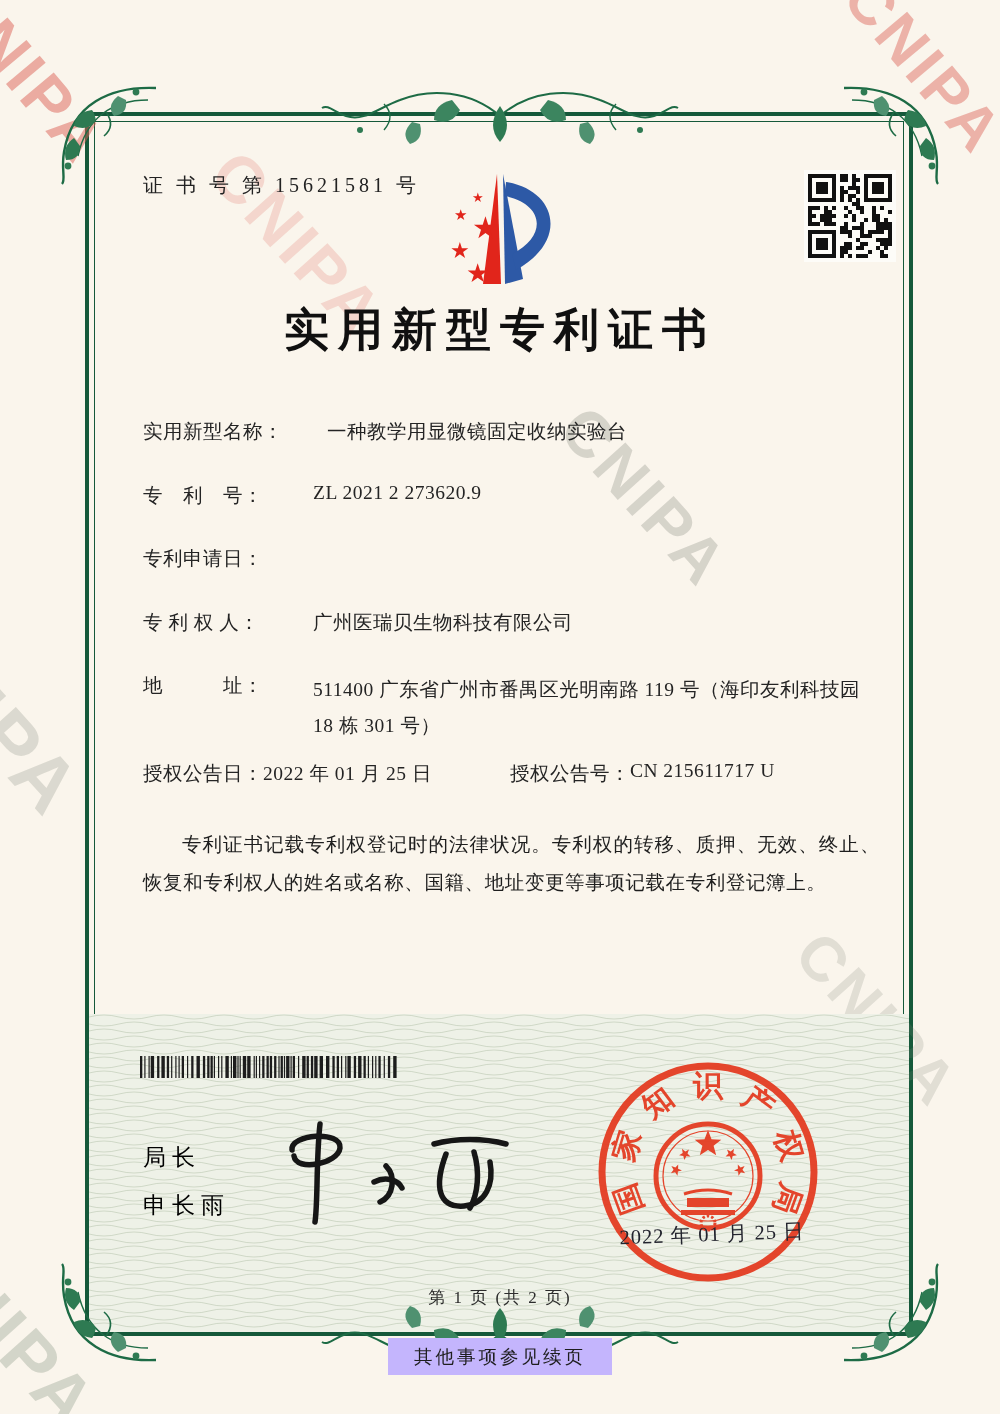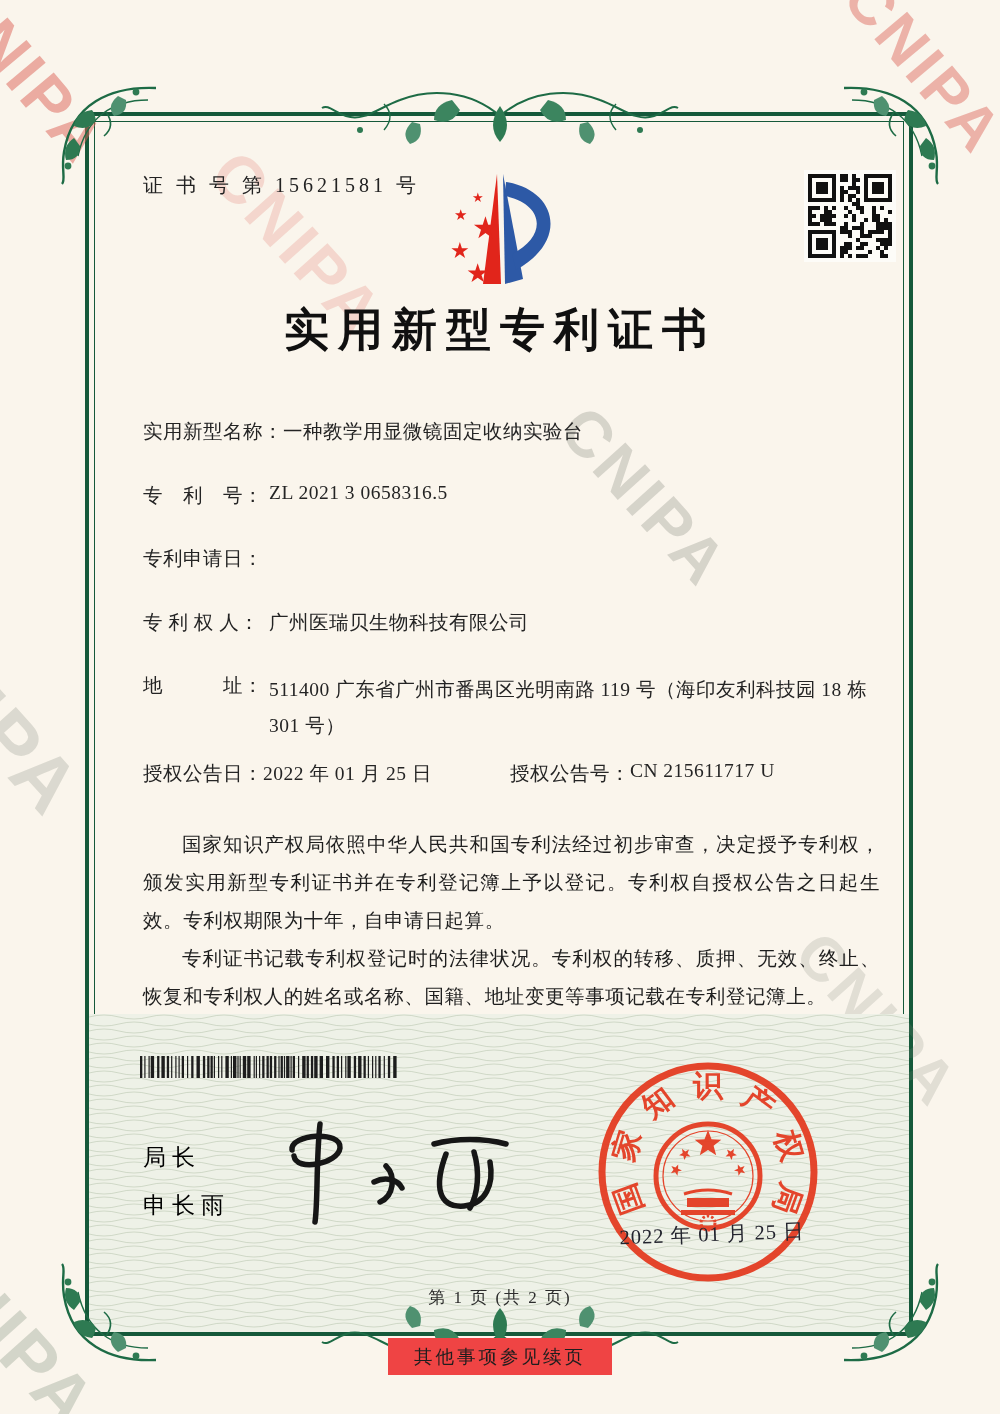--- a/index.html
+++ b/index.html
@@ -34,21 +34,21 @@
 
   
   .cert-no { position:absolute; left:143px; top:172px; font-size:20px; letter-spacing:4px; color:#222; z-index:4; }
   .logo { position:absolute; left:428px; top:166px; width:148px; height:136px; z-index:4; }
   .qr { position:absolute; left:804px; top:170px; width:92px; height:92px; z-index:4; }
   .title { position:absolute; left:0; top:300px; width:100%; text-align:center; font-size:45px; font-weight:700;
            letter-spacing:9px; color:#101010; z-index:4; }
 
   
   .fields { position:absolute; left:143px; top:418px; width:740px; z-index:4; font-size:19.5px; color:#242424; }
-  .field-row { display:flex; align-items:flex-start; margin-bottom:36.5px; letter-spacing:.5px; }
+  .field-row { display:flex; align-items:flex-start; margin-bottom:36.5px; letter-spacing:.5px;gap:44px; }
   .lbl { flex:0 0 126px; white-space:nowrap; }
   .val { flex:1; }
   .addr-val { line-height:36px; max-width:600px; }
   .grant-row { display:flex; letter-spacing:.5px; }
   .grant-no { margin-left:78px; }
 
   
   .paras { position:absolute; left:143px; top:826px; width:737px; z-index:4; font-size:19.5px; color:#1e1e1e; }
   .paras p { text-indent:2em; text-align:justify; line-height:38px; letter-spacing:.6px; }
 
@@ -60,21 +60,21 @@
   .barcode { position:absolute; left:140px; top:1056px; width:262px; height:22px; z-index:4; }
   .sig-block { position:absolute; left:143px; top:1142px; z-index:4; font-size:23px; color:#000000; letter-spacing:6px; }
   .sig-block div { margin-bottom:17px; }
   .signature { position:absolute; left:268px; top:1108px; width:270px; height:130px; z-index:4; }
   .seal { position:absolute; left:592px; top:1058px; width:232px; height:232px; z-index:4; opacity:.93; }
   .seal-date { position:absolute; left:612px; top:1220px; width:200px; text-align:center; font-size:20.5px;
                color:#23242e; letter-spacing:1px; transform:rotate(-2deg); z-index:5; }
   .page-no { position:absolute; left:0; top:1286px; width:100%; text-align:center; font-size:17px; color:#2c2c2c;
              letter-spacing:2px; z-index:4; }
   .footer-note { position:absolute; left:0; top:1338px; width:100%; text-align:center; z-index:5; }
-  .footer-note span { display:inline-block; background:#ef4444; padding:6px 26px; font-size:18.5px;
+  .footer-note span { display:inline-block; background:#c4b5fd; padding:6px 26px; font-size:18.5px;
                       letter-spacing:3px; color:#1e1e1e; }
 
   .green-stroke { stroke:#1d6b45; fill:none; }
 </style>
 </head>
 <body>
 
 <div class="page">
 
   <div class="wm wm-tl">CNIPA</div>
@@ -369,21 +369,21 @@
 
   <div class="title">实用新型专利证书</div>
 
   <div class="fields">
     <div class="field-row">
       <span class="lbl">实用新型名称：</span>
       <span class="val">一种教学用显微镜固定收纳实验台</span>
     </div>
     <div class="field-row">
       <span class="lbl">专　利　号：</span>
-      <span class="val">ZL 2021 3 0658316.5</span>
+      <span class="val">ZL 2021 2 273620.9</span>
     </div>
     <div class="field-row">
       <span class="lbl">专利申请日：</span>
     </div>
     <div class="field-row">
       <span class="lbl">专 利 权 人：</span>
       <span class="val">广州医瑞贝生物科技有限公司</span>
     </div>
     <div class="field-row" style="margin-bottom:16px;">
       <span class="lbl">地　　　址：</span>
@@ -391,21 +391,20 @@
     </div>
     <div class="grant-row">
       <span>授权公告日：</span>
       <span>2022 年 01 月 25 日</span>
       <span class="grant-no">授权公告号：</span>
       <span>CN 215611717 U</span>
     </div>
   </div>
 
   <div class="paras">
-    <p>国家知识产权局依照中华人民共和国专利法经过初步审查，决定授予专利权，颁发实用新型专利证书并在专利登记簿上予以登记。专利权自授权公告之日起生效。专利权期限为十年，自申请日起算。</p>
     <p>专利证书记载专利权登记时的法律状况。专利权的转移、质押、无效、终止、恢复和专利权人的姓名或名称、国籍、地址变更等事项记载在专利登记簿上。</p>
   </div>
 
   <svg class="barcode" id="barcode-svg" viewBox="0 0 262 22" preserveAspectRatio="none">
       <rect x="0" y="0" width="2.3" height="22" fill="#1d1d1d"></rect>
       <rect x="4.3" y="0" width="1.2" height="22" fill="#1d1d1d"></rect>
       <rect x="8.5" y="0" width="1.2" height="22" fill="#1d1d1d"></rect>
       <rect x="10.7" y="0" width="3.4000000000000004" height="22" fill="#1d1d1d"></rect>
       <rect x="17.1" y="0" width="2.3" height="22" fill="#1d1d1d"></rect>
       <rect x="21.400000000000002" y="0" width="3.4000000000000004" height="22" fill="#1d1d1d"></rect>

